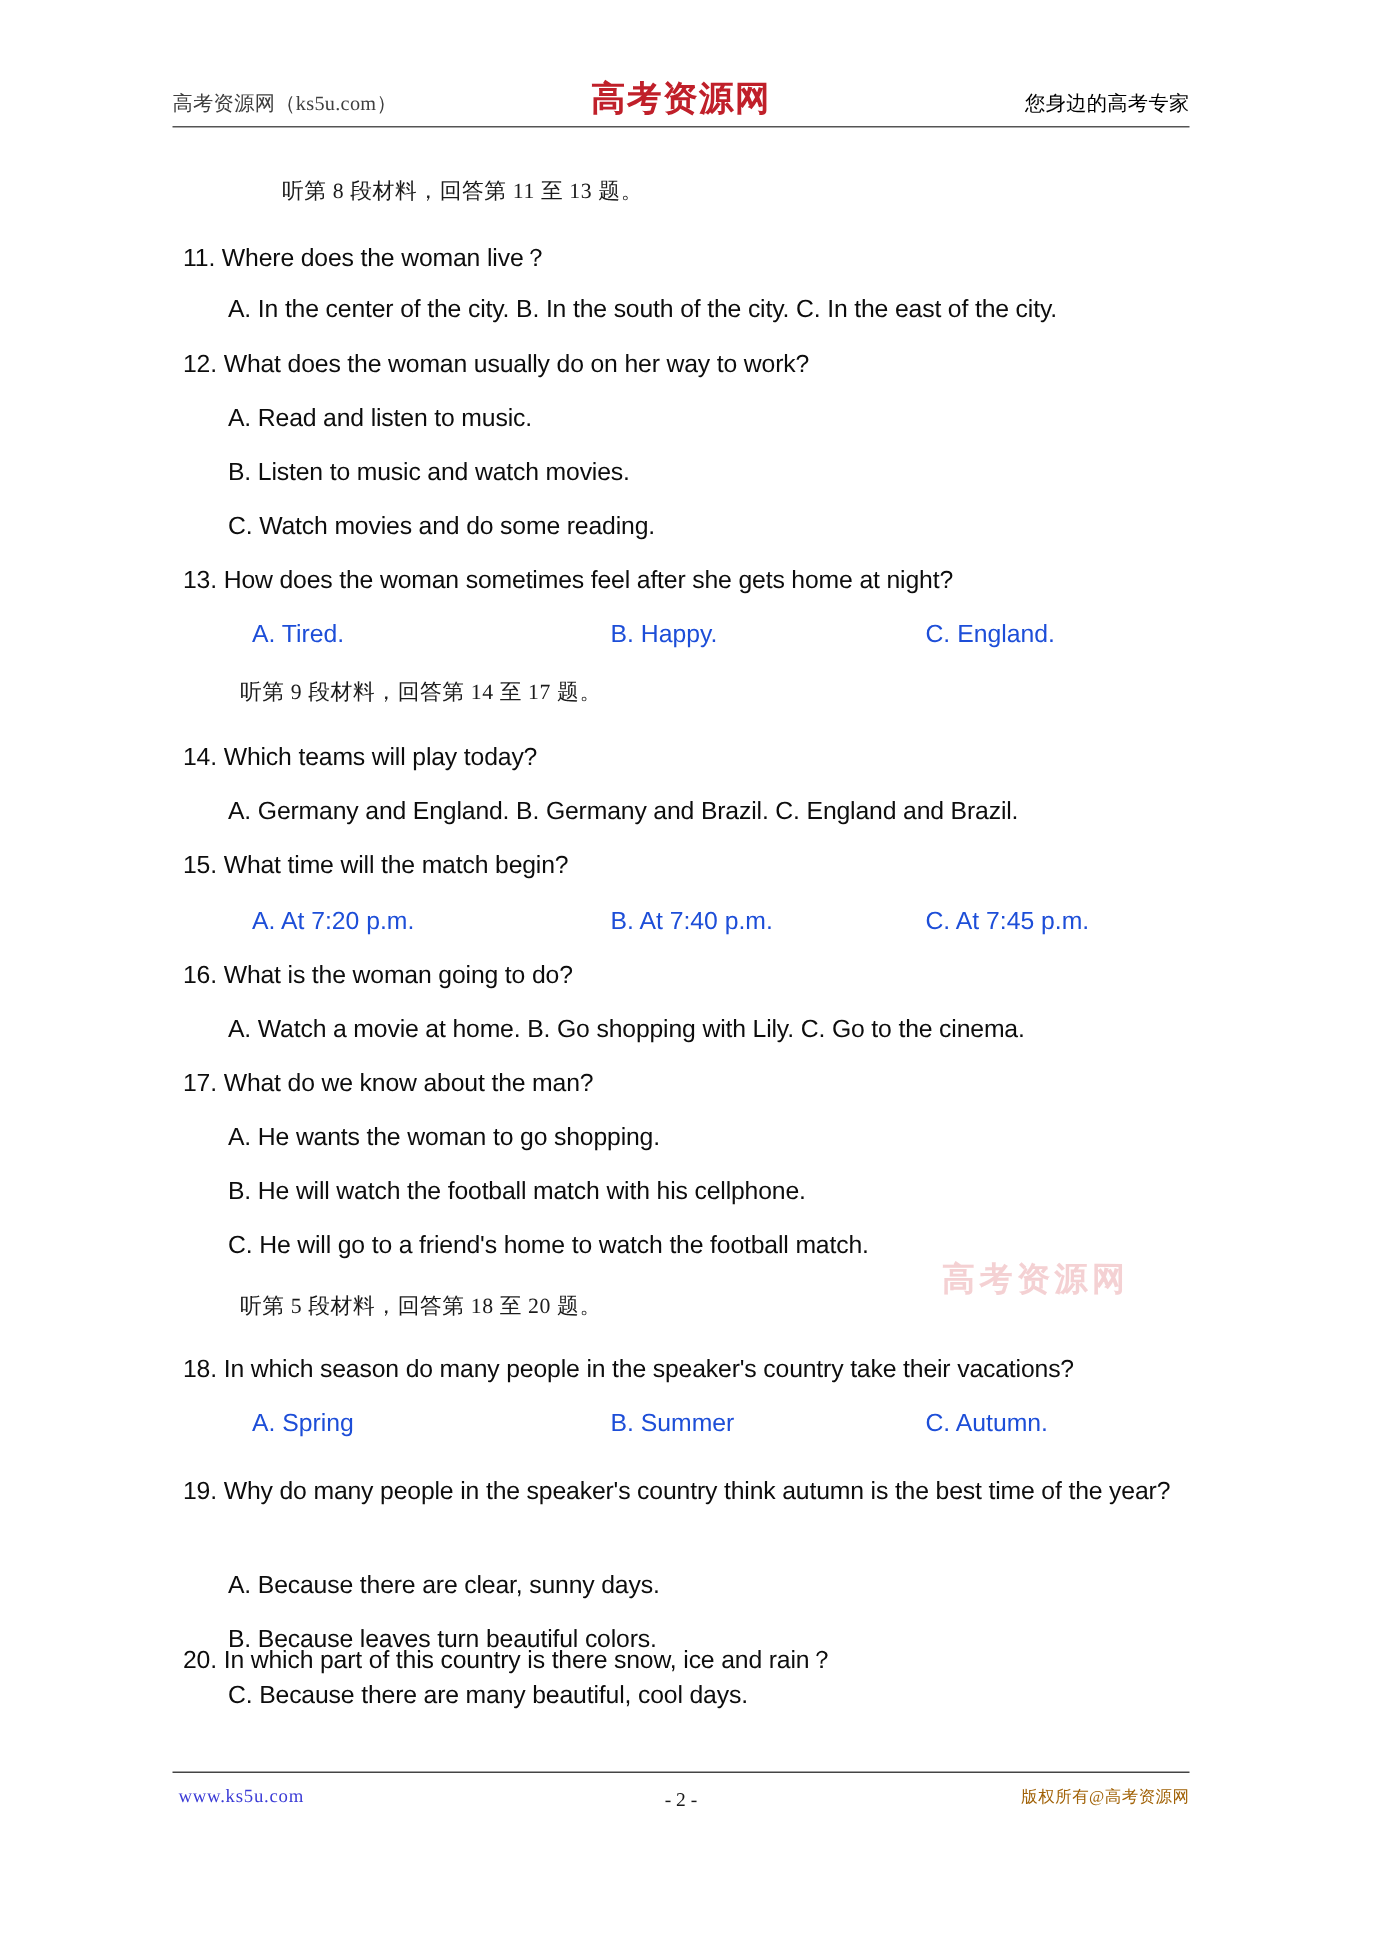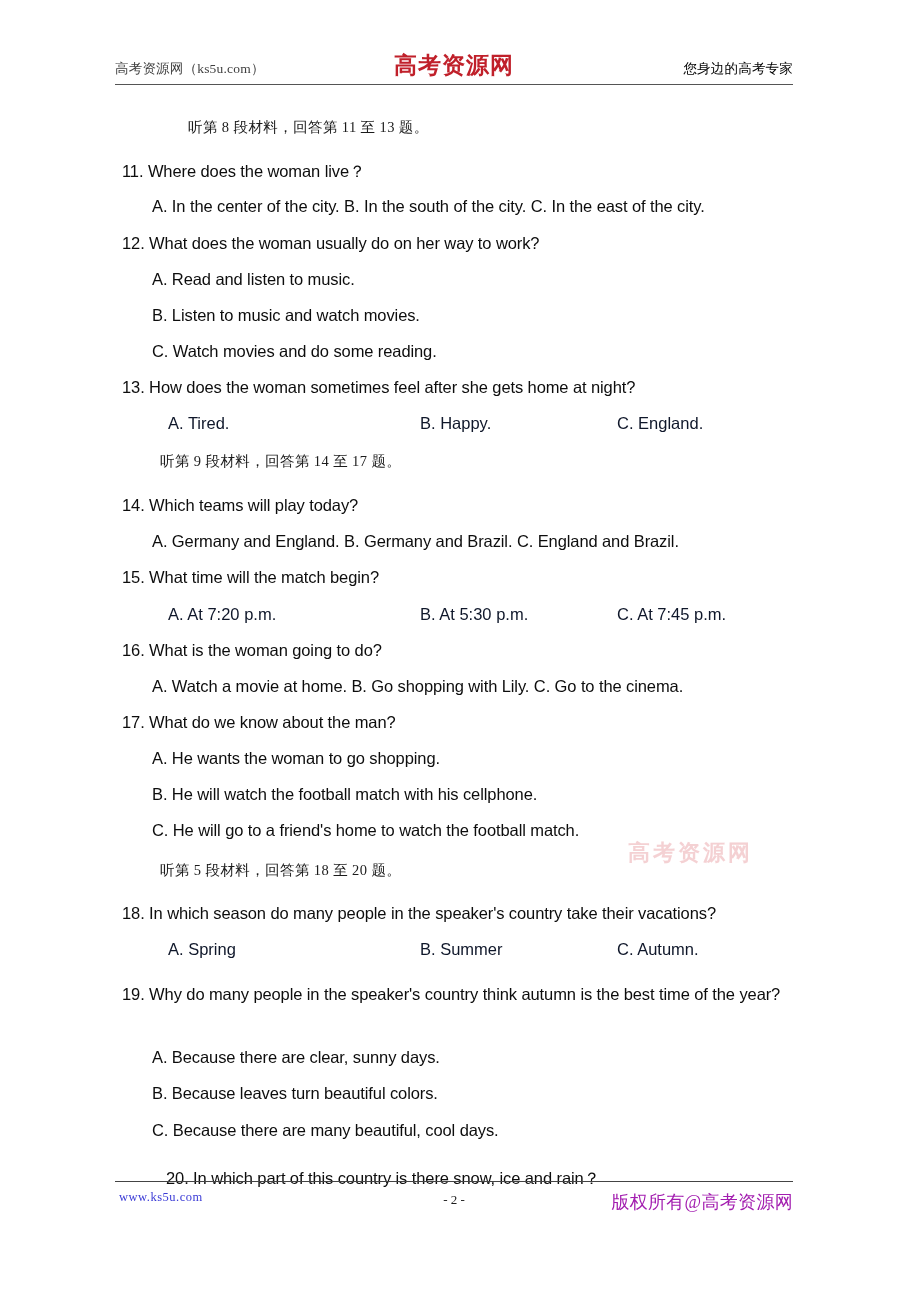--- a/index.html
+++ b/index.html
@@ -114,24 +114,24 @@
     position: absolute;
     left: 122px;
     width: 678px;
     height: 22px;
   }
   .opt-row .col {
     position: absolute;
     white-space: nowrap;
     font-family: "Liberation Sans", sans-serif;
     font-size: 16.5px;
-    color: #0f172a;
+    color: #1d4ed8;
   }
   .opt-row .colA { left: 46px; }
-  .opt-row .colB { left: 298px; }
+  .opt-row .colB { left: 285px; }
   .opt-row .colC { left: 495px; }
 
   
   .watermark {
     position: absolute;
     left: 628px;
     top: 838px;
     font-family: "Liberation Serif", "DejaVu Serif", serif;
     font-size: 22px;
     font-weight: bold;
@@ -177,22 +177,22 @@
     font-family: "Liberation Serif", "DejaVu Serif", serif;
     font-size: 13px;
     color: #1a1a1a;
     white-space: nowrap;
   }
   .ftr-right {
     position: absolute;
     right: 0;
     top: 0;
     font-family: "Liberation Serif", "DejaVu Serif", serif;
-    font-size: 18px;
-    color: #a21caf;
+    font-size: 11px;
+    color: #a16207;
     white-space: nowrap;
     letter-spacing: 0.3px;
   }
 </style>
 </head>
 <body>
 
 <div class="page">
 
   <div class="page-header">
@@ -222,21 +222,21 @@
     </div>
 
     <div class="cn-line cn-ind" style="top:452px;">听第 9 段材料，回答第 14 至 17 题。</div>
 
     <div class="line q-stem" style="top:496px;">14. Which teams will play today?</div>
     <div class="line q-opt" style="top:532px;">A. Germany and England. B. Germany and Brazil. C. England and Brazil.</div>
 
     <div class="line q-stem" style="top:568px;">15. What time will the match begin?</div>
     <div class="opt-row" style="top:605px;">
       <span class="col colA">A. At 7:20 p.m.</span>
-      <span class="col colB">B. At 5:30 p.m.</span>
+      <span class="col colB">B. At 7:40 p.m.</span>
       <span class="col colC">C. At 7:45 p.m.</span>
     </div>
 
     <div class="line q-stem" style="top:641px;">16. What is the woman going to do?</div>
     <div class="line q-opt" style="top:677px;">A. Watch a movie at home.    B. Go shopping with Lily.    C. Go to the cinema.</div>
 
     <div class="line q-stem" style="top:713px;">17. What do we know about the man?</div>
     <div class="line q-opt" style="top:749px;">A. He wants the woman to go shopping.</div>
     <div class="line q-opt" style="top:785px;">B. He will watch the football match with his cellphone.</div>
     <div class="line q-opt" style="top:821px;">C. He will go to a friend's home to watch the football match.</div>
@@ -248,21 +248,21 @@
       <span class="col colA">A. Spring</span>
       <span class="col colB">B. Summer</span>
       <span class="col colC">C. Autumn.</span>
     </div>
 
     <div class="line wrap" style="left:122px; top:976px; width:672px; line-height:36px;">19. Why do many people in the speaker's country think autumn is the best time of the year?</div>
     <div class="line q-opt" style="top:1048px;">A. Because there are clear, sunny days.</div>
     <div class="line q-opt" style="top:1084px;">B. Because leaves turn beautiful colors.</div>
     <div class="line q-opt" style="top:1121px;">C. Because there are many beautiful, cool days.</div>
 
-    <div class="line q-stem" style="top:1168px;margin-left:44px;">20. In which part of this country is there snow, ice and rain？</div>
+    <div class="line q-stem" style="top:1096px;">20. In which part of this country is there snow, ice and rain？</div>
 
   </div>
 
   <div class="watermark">高考资源网</div>
 
   <div class="ftr-rule"></div>
   <div class="page-footer">
     <div class="ftr-left">www.ks5u.com</div>
     <div class="ftr-center">- 2 -</div>
     <div class="ftr-right">版权所有@高考资源网</div>

